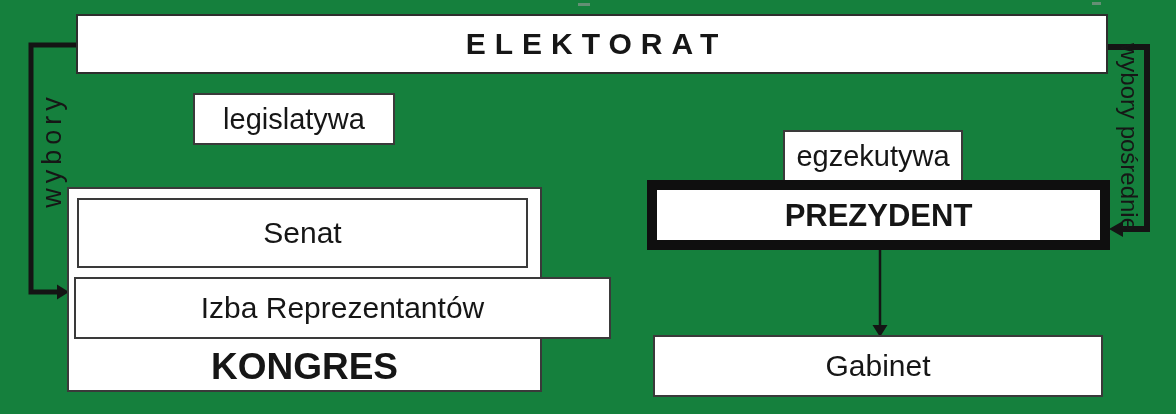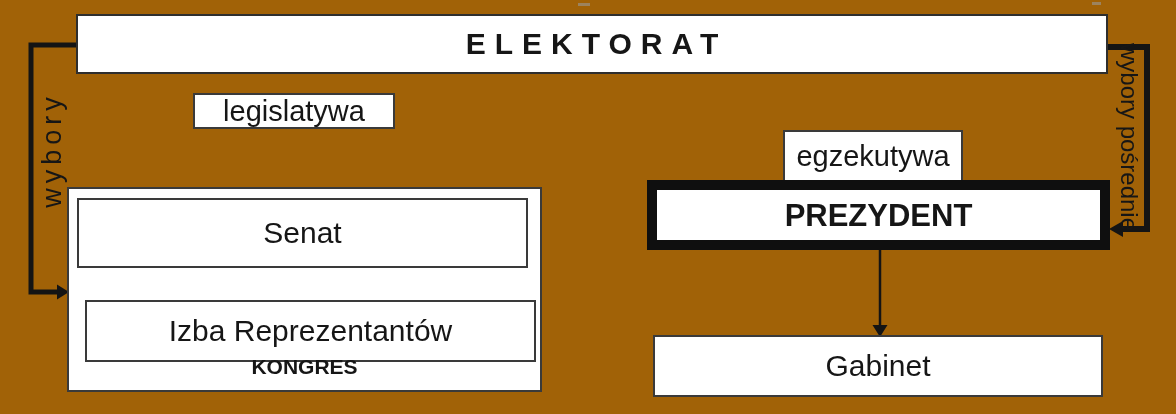--- a/index.html
+++ b/index.html
@@ -1,38 +1,38 @@
 <!DOCTYPE html>
 <html><head>
 <meta charset="utf-8">
 <style>
   html,body{margin:0;padding:0;background:#ffffff;}
   .canvas{
-    position:relative;width:1176px;height:414px;background:#a16207;
+    position:relative;width:1176px;height:414px;background:#15803d;
     font-family:"Liberation Sans",sans-serif;color:#161616;overflow:hidden;
   }
   .box{
     position:absolute;display:flex;align-items:center;justify-content:center;
     background:#ffffff;border:2px solid #3a3a3a;box-sizing:border-box;
     text-align:center;line-height:1;
   }
   #elektorat{
     left:76px;top:14px;width:1032px;height:60px;
     font-weight:bold;font-size:30px;letter-spacing:9px;text-indent:9px;
     border-color:#2e2e2e;
   }
-  #legislatywa{left:193px;top:93px;width:202px;height:36px;font-size:29px;}
+  #legislatywa{left:193px;top:93px;width:202px;height:52px;font-size:29px;}
   #egzekutywa{left:783px;top:90px;width:180px;height:52px;font-size:29px;margin-top:40px;}
   #kongres{left:67px;top:187px;width:475px;height:205px;}
   #senat{left:8px;top:9px;width:451px;height:70px;font-size:30px;}
-  #izba{left:16px;top:88px;width:451px;height:62px;font-size:30px;margin-top:23px;}
+  #izba{left:5px;top:88px;width:537px;height:62px;font-size:30px;}
   #kongres-label{
     position:absolute;left:0;top:152px;width:471px;height:51px;
     display:flex;align-items:center;justify-content:center;
-    font-weight:bold;font-size:21px;
+    font-weight:bold;font-size:37px;
   }
   #prezydent{
     left:647px;top:180px;width:463px;height:70px;
     border:10px solid #0f0f0f;font-weight:bold;font-size:31px;
   }
   #gabinet{left:653px;top:335px;width:450px;height:62px;font-size:30px;}
   .vlabel{position:absolute;white-space:nowrap;line-height:1;}
   #wybory-label{
     left:52px;top:150px;font-size:27px;letter-spacing:5px;
     transform:translate(-50%,-50%) rotate(-90deg);

